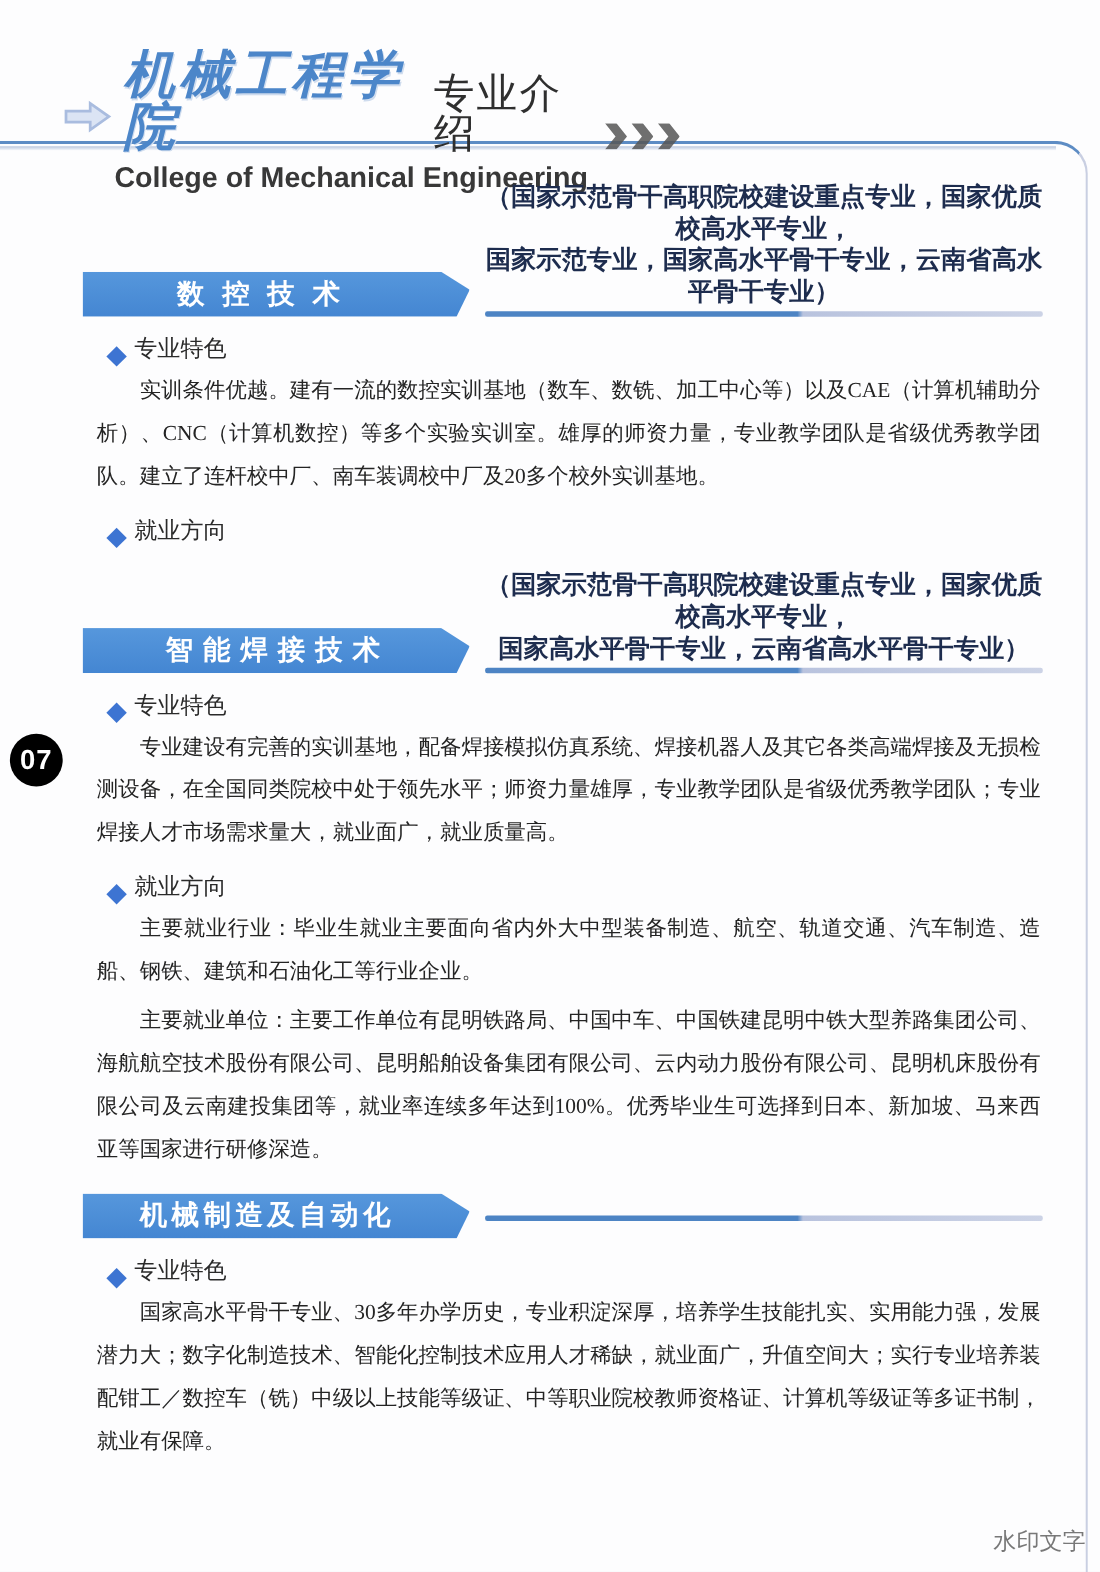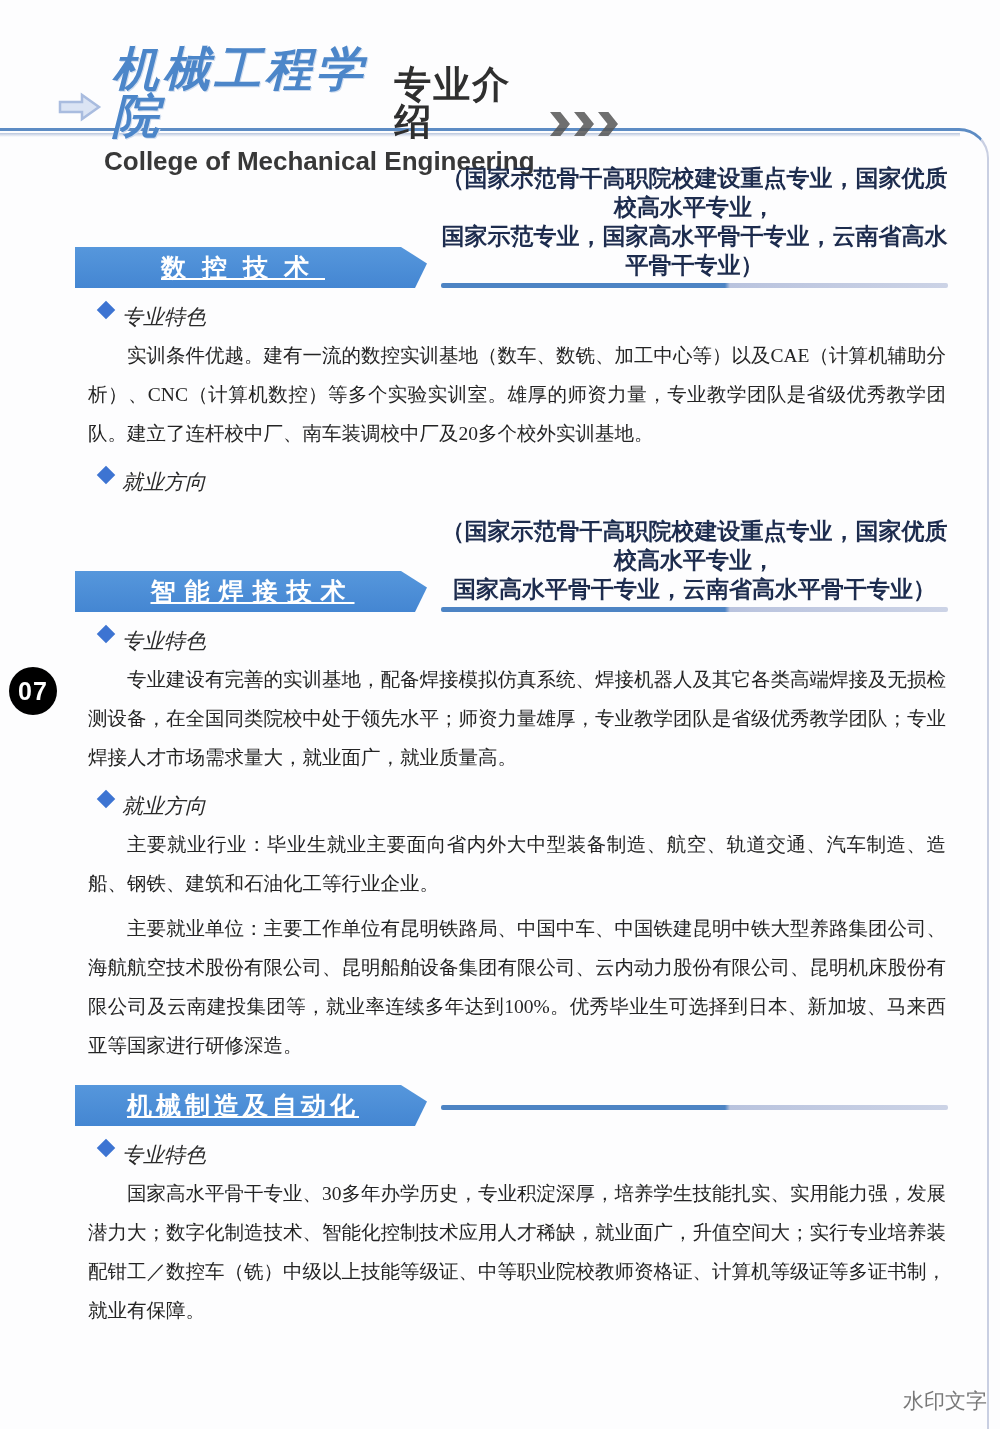--- a/index.html
+++ b/index.html
@@ -31,21 +31,21 @@
   
   .header{position:absolute;top:46px;left:58px;width:560px;}
   .header-row{display:flex;align-items:flex-end;gap:10px;}
   .hdr-arrow{flex:0 0 auto;margin-bottom:14px;}
   .title-cn{
     font-size:47px;font-weight:bold;color:#4c86c9;
     font-style:italic;letter-spacing:4px;line-height:1;
     text-shadow:1px 1px 0 #cfdcee;
   }
   .title-suffix{
-    font-size:37px;font-weight:bold;color:#2f2f2f;
+    font-size:37px;font-weight:normal;color:#2f2f2f;
     letter-spacing:2px;line-height:1;margin-left:2px;
     font-family:"Liberation Sans","DejaVu Sans",sans-serif;
   }
   .chevrons{display:flex;gap:4px;margin:0 0 4px 8px;}
   .chev{
     width:20px;height:24px;background:#565656;opacity:.85;
     clip-path:polygon(0 0,52% 0,100% 50%,52% 100%,0 100%,48% 50%);
   }
   .subtitle-en{
     margin:6px 0 0 46px;
@@ -75,41 +75,40 @@
   .banner{
     box-sizing:border-box;
     flex:0 0 352px;width:352px;
     background:linear-gradient(to bottom,#5697dc,#4486d2);
     color:#ffffff;
     font-family:"Liberation Sans","DejaVu Sans",sans-serif;
     font-weight:bold;font-size:25px;line-height:1;
     text-align:center;
     padding:8px 34px 8px 18px;
     clip-path:polygon(0 0,calc(100% - 26px) 0,100% 40%,calc(100% - 12px) 100%,0 100%);
-    text-decoration:underline;
   }
   .ls-wide{letter-spacing:16px;}
   .ls-mid{letter-spacing:9px;padding-left:37px;}
   .ls-tight{letter-spacing:4px;}
   .tags-col{flex:1 1 auto;display:flex;flex-direction:column;}
   .tags{
     font-family:"Liberation Sans","DejaVu Sans",sans-serif;
     font-weight:bold;font-size:23px;line-height:29px;
     color:#1d2c4e;text-align:center;
   }
   .tagline{
     height:5px;margin-top:3px;border-radius:2px;
     background:linear-gradient(to right,#4d84c4 0%,#4d84c4 56%,#b9c3de 57%,#ccd3e6 100%);
   }
 
   .sec-body{padding:0 54px 0 88px;}
   .sub-head{
-    display:flex;align-items:flex-start;gap:8px;
+    display:flex;align-items:flex-end;gap:8px;
     font-size:21px;color:#2a2a2a;
-    margin:14px 0 4px 10px;line-height:30px;font-style:italic;
+    margin:14px 0 4px 10px;line-height:30px;
   }
   .diamond{
     width:16px;height:16px;background:#3d74d2;
     transform:rotate(45deg) scale(.82);
     flex:0 0 auto;
   }
   .para{
     margin:2px 0 6px 0;
     font-size:19.5px;line-height:39px;
     text-align:justify;text-indent:2em;

